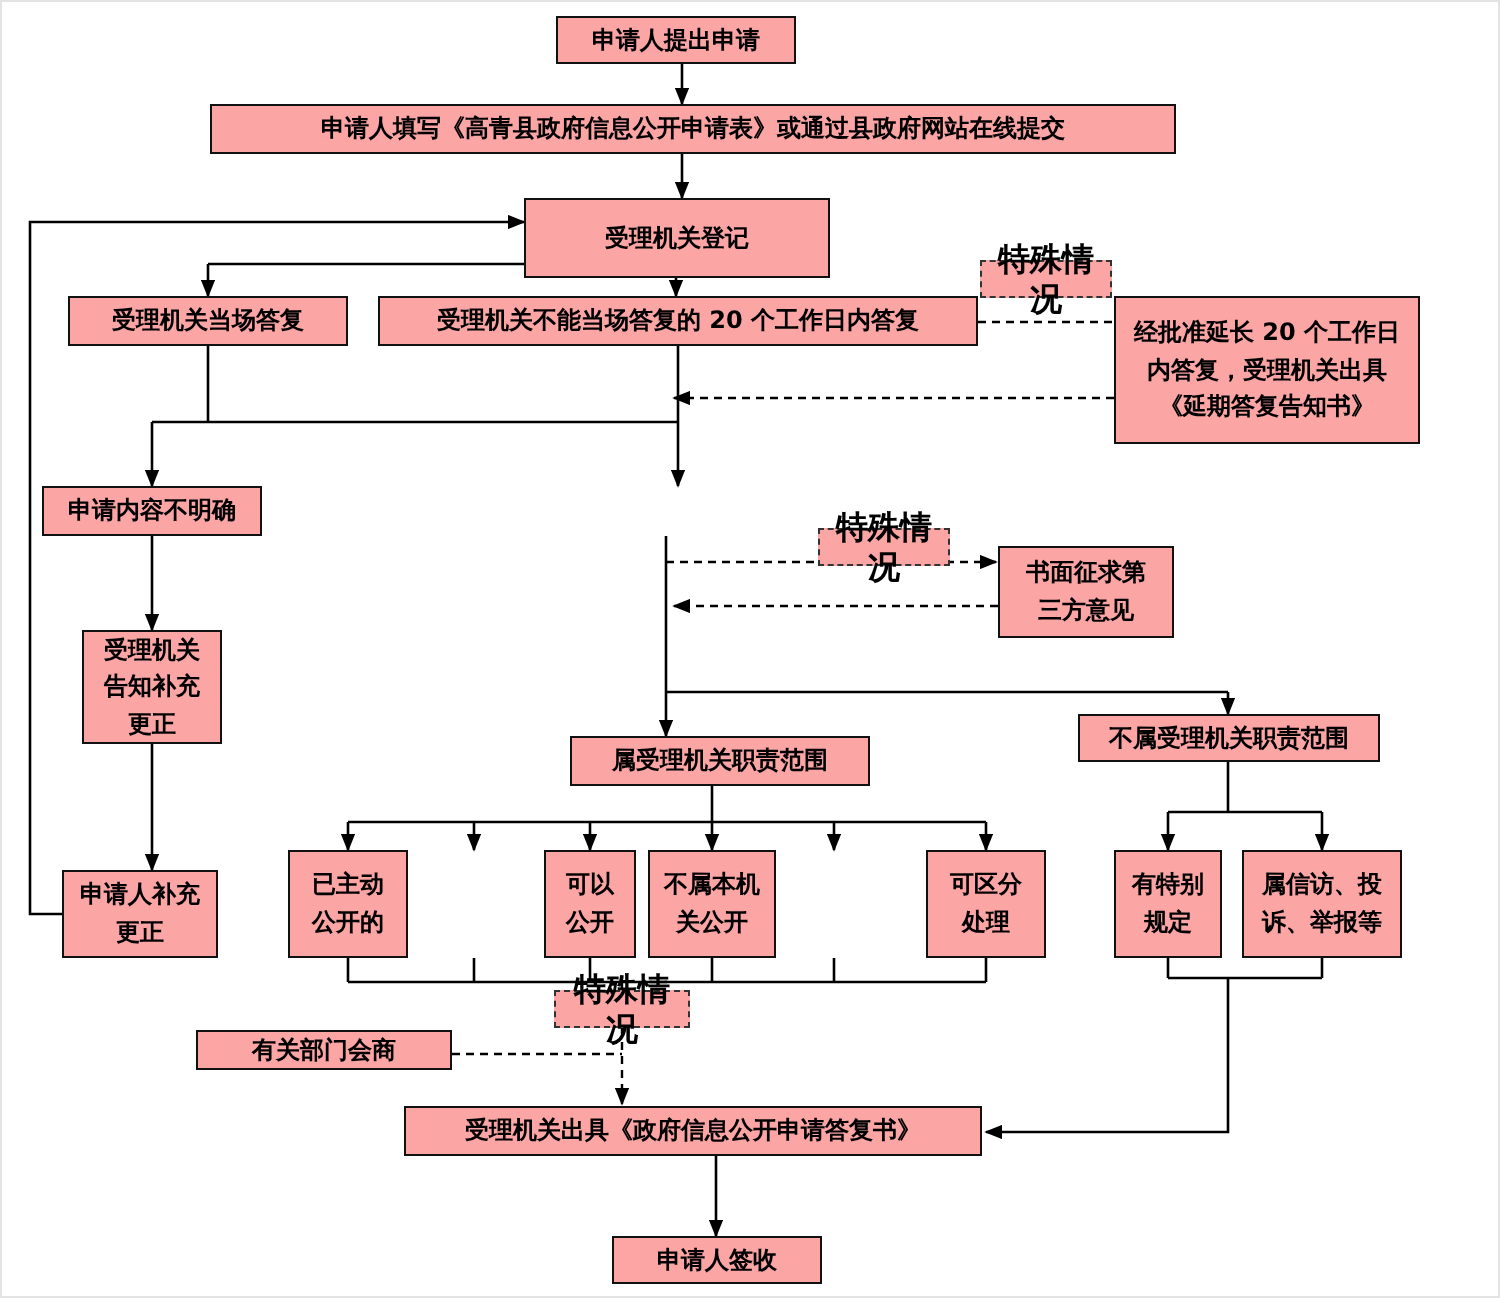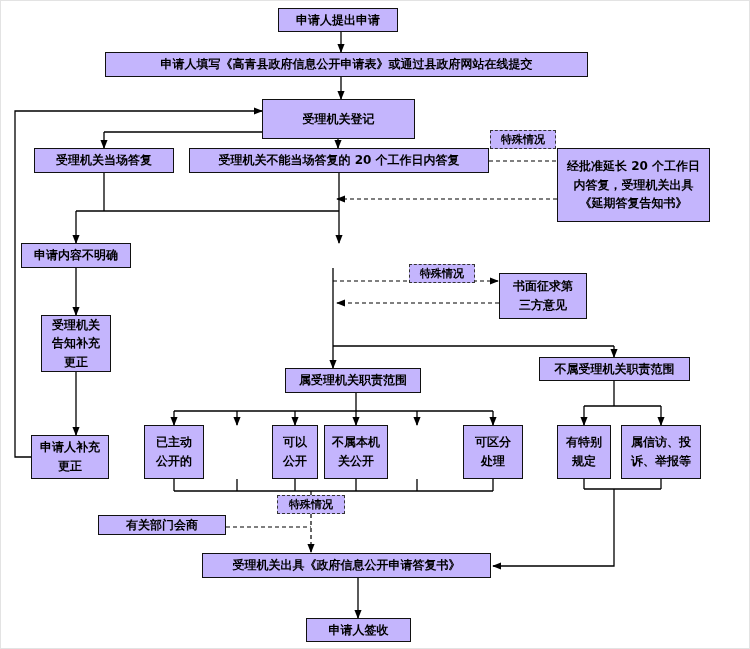--- a/index.html
+++ b/index.html
@@ -11,32 +11,32 @@
     border:1px solid #e3e3e3;
     font-family:"DejaVu Sans", sans-serif;
     overflow:hidden;
   }
   .wires { position:absolute; left:0; top:0; width:750px; height:649px; z-index:1; }
   .node {
     position:absolute;
     z-index:2;
     display:flex; align-items:center; justify-content:center;
     text-align:center;
-    background:#c4b5fd;
+    background:#fca5a5;
     border:1.4px solid #111;
     color:#000;
     font-size:12px;
     font-weight:700;
     line-height:1.55;
     white-space:pre-line;
     padding:1px 3px;
   }
   .node.dashed {
     border:1.4px dashed #333;
-    font-size:11px;
+    font-size:16px;
     line-height:1.2;
   }
 </style>
 </head>
 <body>
 
 <div class="canvas">
 
   <svg class="wires" viewBox="0 0 750 649" xmlns="http://www.w3.org/2000/svg">
     <defs>
@@ -120,21 +120,21 @@
 
   <div class="node dashed" style="left:408px;top:263px;width:66px;height:19px">特殊情况</div>
 
   <div class="node" style="left:498px;top:272px;width:88px;height:46px">书面征求第
 三方意见</div>
 
   <div class="node" style="left:40px;top:314px;width:70px;height:57px">受理机关
 告知补充
 更正</div>
 
-  <div class="node" style="left:284px;top:367px;width:136px;height:25px">属受理机关职责范围</div>
+  <div class="node" style="left:284px;top:367px;width:150px;height:25px">属受理机关职责范围</div>
 
   <div class="node" style="left:538px;top:356px;width:151px;height:24px">不属受理机关职责范围</div>
 
   <div class="node" style="left:30px;top:434px;width:78px;height:44px">申请人补充
 更正</div>
 
   <div class="node" style="left:143px;top:424px;width:60px;height:54px">已主动
 公开的</div>
 
 

